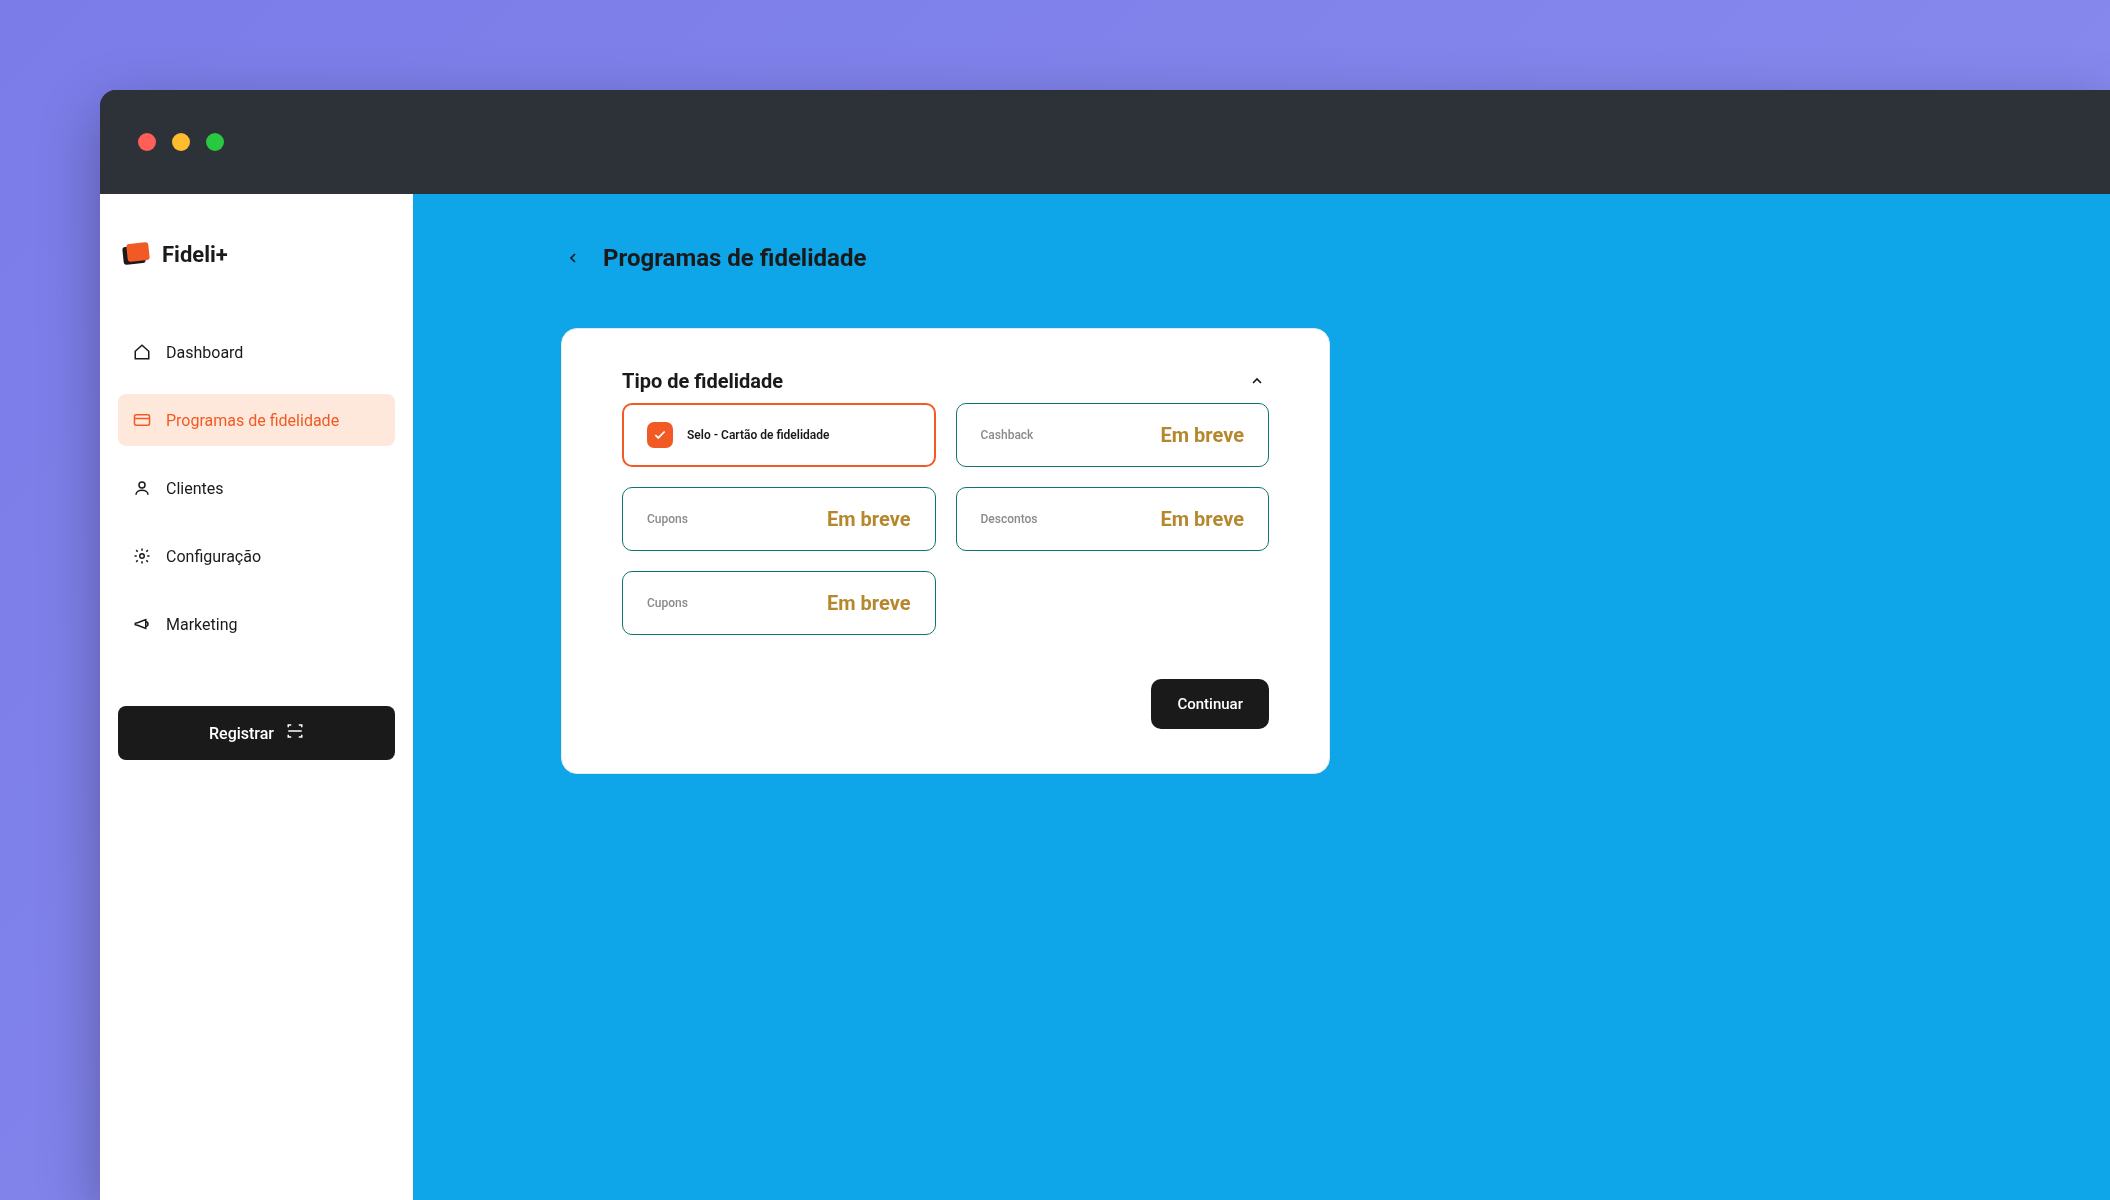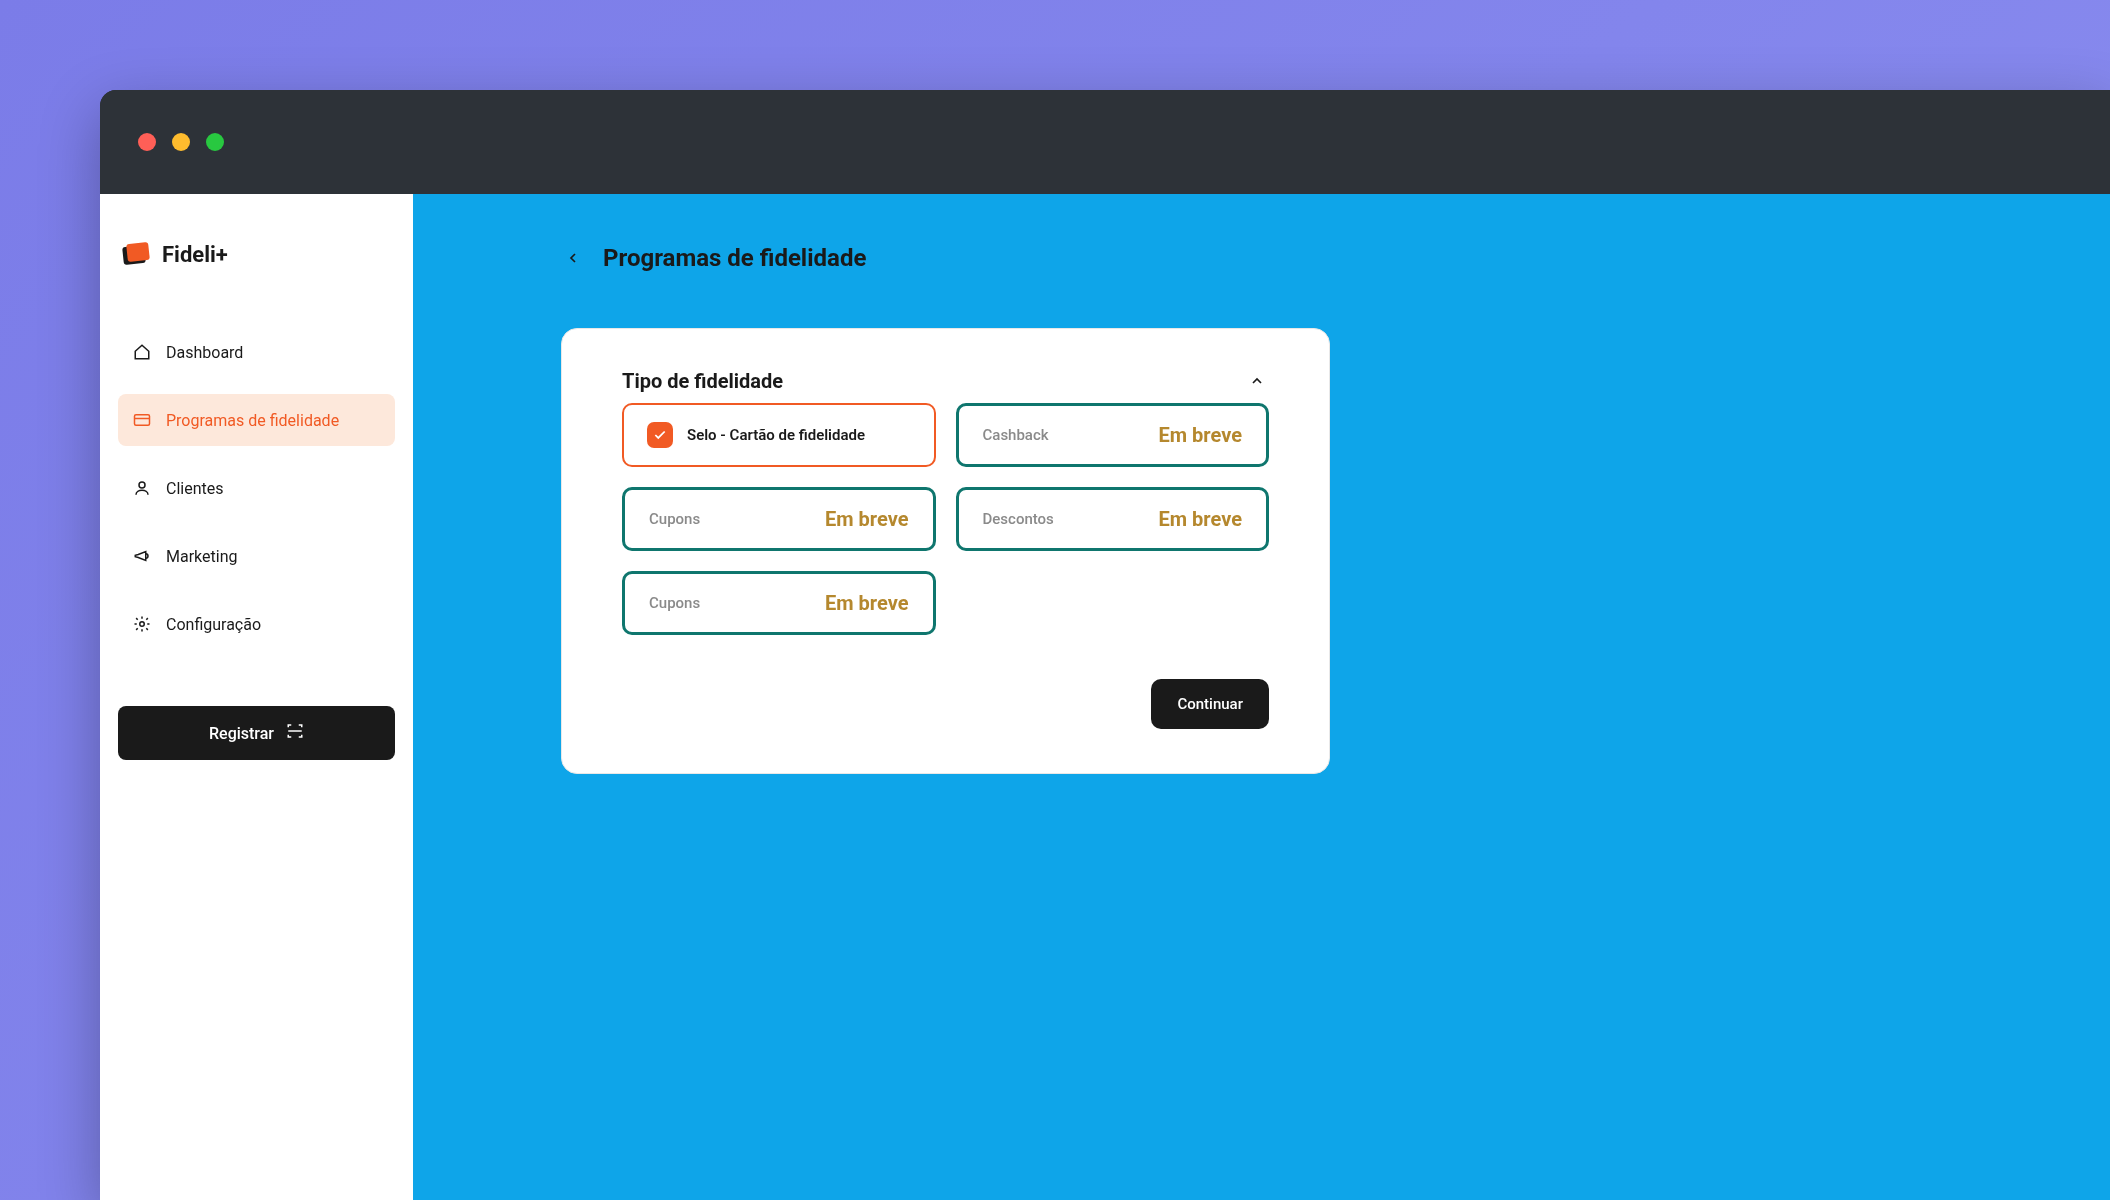--- a/index.html
+++ b/index.html
@@ -159,21 +159,21 @@
       color: #8a8a8a;
       margin-bottom: 32px;
     }
     .options-grid {
       display: grid;
       grid-template-columns: 1fr 1fr;
       gap: 20px 20px;
       margin-bottom: 44px;
     }
     .option {
-      border: 3px solid #0f766e;
+      border: 1px solid #0f766e;
       border-radius: 10px;
       padding: 0 24px;
       display: flex;
       align-items: center;
       justify-content: space-between;
       cursor: pointer;
       min-height: 64px;
     }
     .option.selected {
       border: 2px solid #f15a24;
@@ -191,21 +191,21 @@
       width: 26px;
       height: 26px;
       border-radius: 7px;
       background: #f15a24;
       display: flex;
       align-items: center;
       justify-content: center;
       flex-shrink: 0;
     }
     .option-label {
-      font-size: 15px;
+      font-size: 12px;
       font-weight: 600;
       color: #1a1a1a;
     }
     .option.disabled .option-label {
       color: #8a8a8a;
       font-weight: 500;
     }
     .badge {
       font-size: 20px;
       font-weight: 700;
@@ -271,34 +271,34 @@
             <svg width="18" height="18" viewBox="0 0 24 24" fill="none" stroke="currentColor" stroke-width="2">
               <circle cx="12" cy="8" r="4"></circle>
               <path d="M4 21 C4 17 8 15 12 15 C16 15 20 17 20 21"></path>
             </svg>
           </span>
           <span>Clientes</span>
         </div>
         <div class="nav-item">
           <span class="nav-icon">
             <svg width="18" height="18" viewBox="0 0 24 24" fill="none" stroke="currentColor" stroke-width="2">
+              <circle cx="12" cy="12" r="3"></circle>
+              <path d="M12 2 L12 5 M12 19 L12 22 M4.2 4.2 L6.3 6.3 M17.7 17.7 L19.8 19.8 M2 12 L5 12 M19 12 L22 12 M4.2 19.8 L6.3 17.7 M17.7 6.3 L19.8 4.2"></path>
+            </svg>
+          </span>
+          <span>Configuração</span>
+        </div>
+        <div class="nav-item">
+          <span class="nav-icon">
+            <svg width="18" height="18" viewBox="0 0 24 24" fill="none" stroke="currentColor" stroke-width="2">
               <path d="M3 11 L3 13 L7 14 L17 18 L17 6 L7 10 Z"></path>
               <path d="M17 9 A3 3 0 0 1 17 15"></path>
             </svg>
           </span>
           <span>Marketing</span>
-        </div>
-        <div class="nav-item">
-          <span class="nav-icon">
-            <svg width="18" height="18" viewBox="0 0 24 24" fill="none" stroke="currentColor" stroke-width="2">
-              <circle cx="12" cy="12" r="3"></circle>
-              <path d="M12 2 L12 5 M12 19 L12 22 M4.2 4.2 L6.3 6.3 M17.7 17.7 L19.8 19.8 M2 12 L5 12 M19 12 L22 12 M4.2 19.8 L6.3 17.7 M17.7 6.3 L19.8 4.2"></path>
-            </svg>
-          </span>
-          <span>Configuração</span>
         </div>
       </nav>
       <button class="register-btn">
         <span>Registrar</span>
         <span>
           <svg width="18" height="18" viewBox="0 0 24 24" fill="none" stroke="currentColor" stroke-width="2">
             <path d="M3 7 V4 H7 M17 4 H21 V7 M21 17 V20 H17 M7 20 H3 V17"></path>
             <line x1="3" y1="12" x2="21" y2="12"></line>
           </svg>
         </span>

